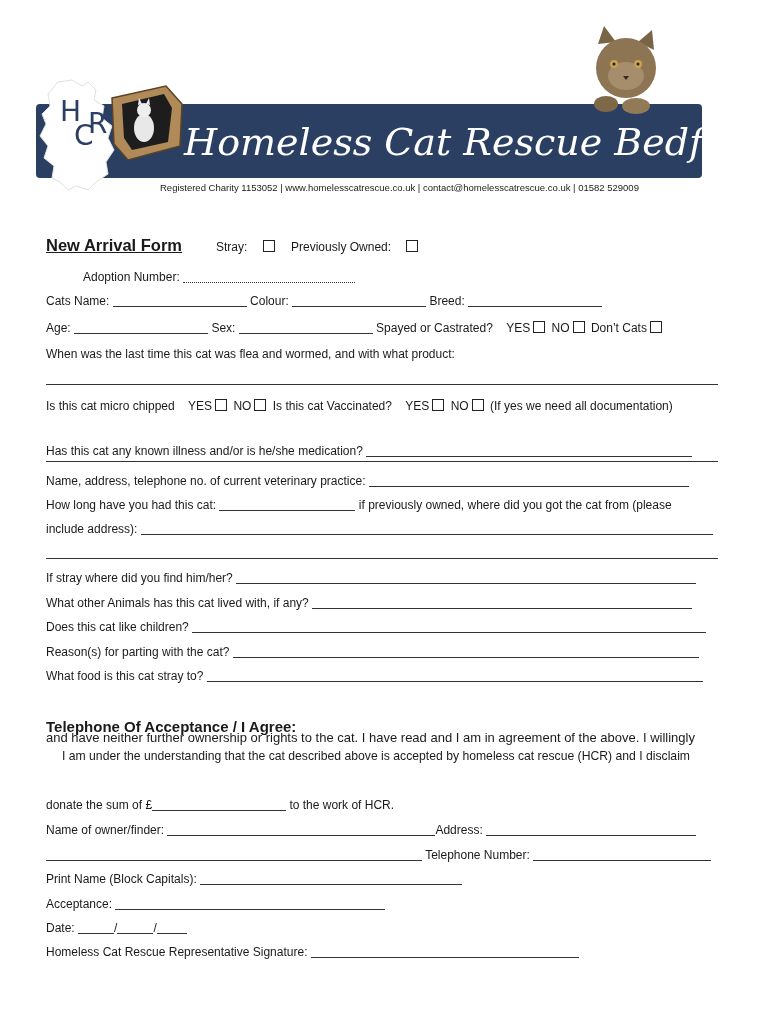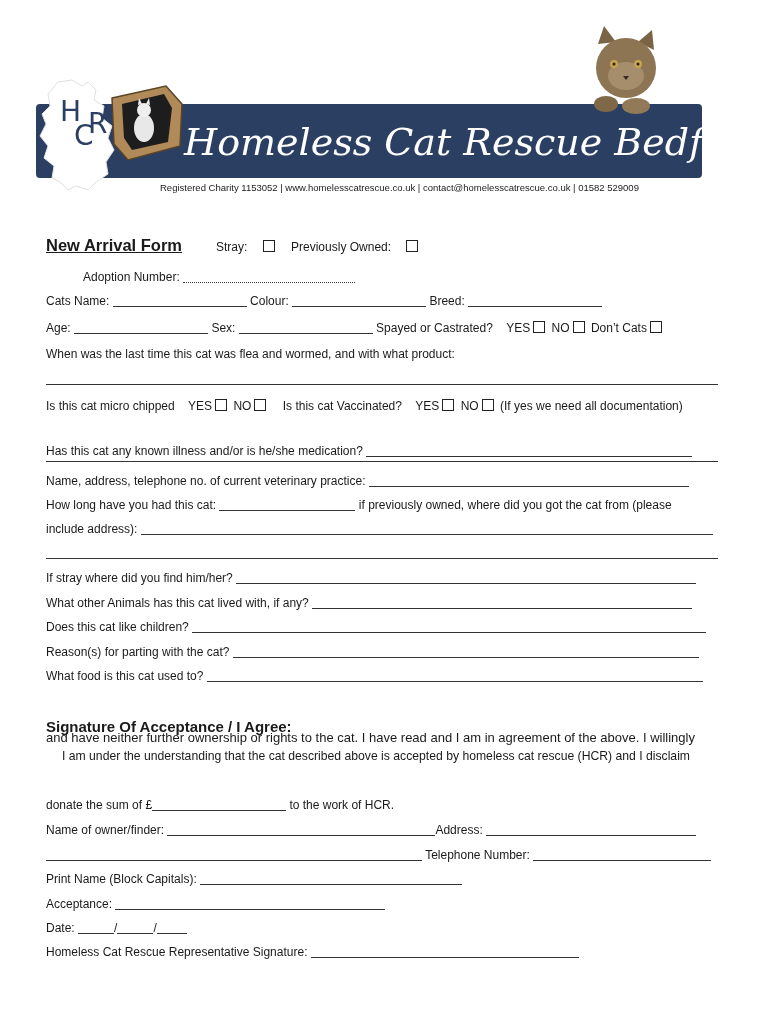--- a/index.html
+++ b/index.html
@@ -105,21 +105,21 @@
     <span>Don’t Cats</span><span class="cb"></span>
   </div>
 
   <div class="row" style="top:347px;">When was the last time this cat was flea and wormed, and with what product:</div>
   <div class="line" style="top:384px; width:672px;"></div>
 
   <div class="row" style="top:399px;">
     <span>Is this cat micro chipped</span>
     <span style="margin-left:10px">YES</span><span class="cb"></span>
     <span>NO</span><span class="cb"></span>
-    <span style="margin-left:10px">Is this cat Vaccinated?</span>
+    <span style="">Is this cat Vaccinated?</span>
     <span style="margin-left:10px">YES</span><span class="cb"></span>
     <span>NO</span><span class="cb"></span>
     <span>(If yes we need all documentation)</span>
   </div>
 
   <div class="row" style="top:444px;text-align:right;">
     <span>Has this cat any known illness and/or is he/she medication?</span>
     <span class="blank" style="width:326px"></span>
   </div>
   <div class="line" style="top:461px; width:672px;"></div>
@@ -150,25 +150,25 @@
   </div>
   <div class="row" style="top:620px;">
     <span>Does this cat like children?</span>
     <span class="blank" style="width:514px"></span>
   </div>
   <div class="row" style="top:645px;">
     <span>Reason(s) for parting with the cat?</span>
     <span class="blank" style="width:466px"></span>
   </div>
   <div class="row" style="top:669px;">
-    <span>What food is this cat used to?</span>
+    <span>What food is this cat stray to?</span>
     <span class="blank" style="width:496px"></span>
   </div>
 
-  <div class="h2">Signature Of Acceptance / I Agree:</div>
+  <div class="h2">Telephone Of Acceptance / I Agree:</div>
   <div class="row" style="top:749px; font-size:12.2px;margin-left:16px;">I am under the understanding that the cat described above is accepted by homeless cat rescue (HCR) and I disclaim</div>
   <div class="row" style="top:730px; font-size:13px;">and have neither further ownership or rights to the cat. I have read and I am in agreement of the above. I willingly</div>
   <div class="row" style="top:798px;">
     <span>donate the sum of £</span><span class="blank" style="width:134px"></span>
     <span>to the work of HCR.</span>
   </div>
 
   <div class="row" style="top:823px;">
     <span>Name of owner/finder:</span>
     <span class="blank" style="width:268px"></span><span>Address:</span>

